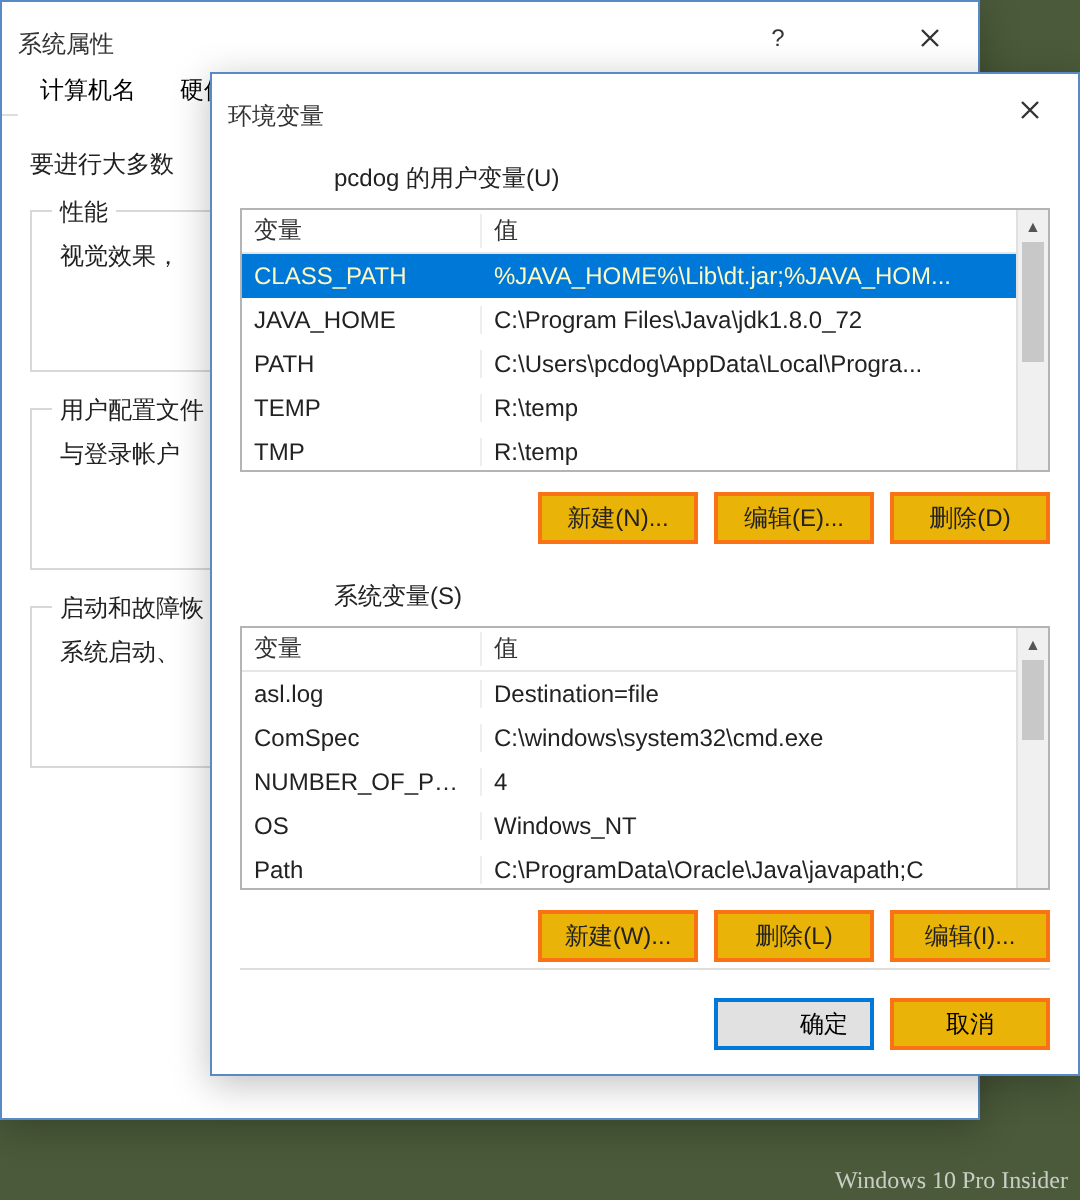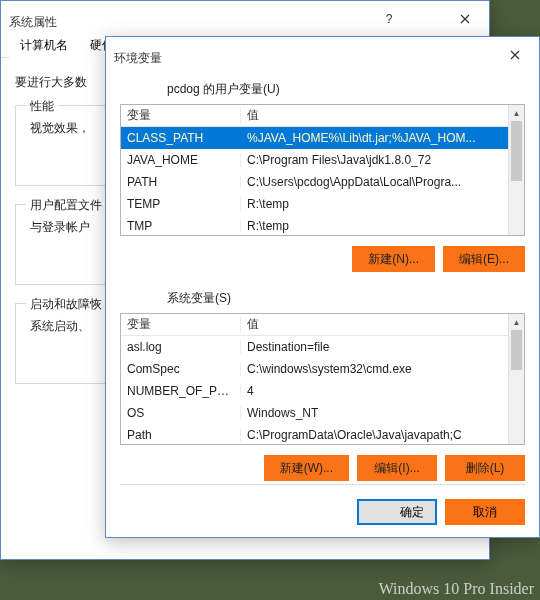--- a/index.html
+++ b/index.html
@@ -30,27 +30,27 @@
   .col1 { width: 120px; padding: 0 6px; overflow: hidden; white-space: nowrap; text-overflow: ellipsis; border-right: 1px solid #eee; }
   .col2 { flex: 1; padding: 0 6px; overflow: hidden; white-space: nowrap; text-overflow: ellipsis; }
   .list-row.sel { background: #0078d7; color: #fef9c3; }
   .list-row.sel .col1 { border-right-color: transparent; }
   .list-rows { position: absolute; top: 22px; left: 0; right: 16px; bottom: 0; overflow: hidden; }
   .scrollbar { position: absolute; right: 0; top: 0; bottom: 0; width: 16px; background: #f0f0f0; border-left: 1px solid #e0e0e0; }
   .sb-btn { height: 16px; display: flex; align-items: center; justify-content: center; font-size: 8px; color: #555; }
   .sb-thumb { background: #c8c8c8; margin: 0 2px; }
   
   .btn-row { display: flex; justify-content: flex-end; gap: 8px; margin: 10px 0 18px; }
-  .btn { min-width: 80px; height: 26px; background: #f97316; border: 6px solid #f97316; font-size: 12px; display: flex; align-items: center; justify-content: center; padding: 0 10px; }
+  .btn { min-width: 80px; height: 26px; background: #eab308; border: 2px solid #f97316; font-size: 12px; display: flex; align-items: center; justify-content: center; padding: 0 10px; }
   .btn.primary { border: 2px solid #0078d7; background: #e1e1e1; padding-left: 40px; }
   
   .bottom-row { position: absolute; right: 14px; bottom: 12px; display: flex; gap: 8px; }
   .sep-line { border-top: 1px solid #ddd; margin: 0 0 4px; position: absolute; left: 14px; right: 14px; bottom: 48px; }
   
-  .watermark { position: absolute; right: 6px; bottom: 2px; color: rgba(255,255,255,.7); font-size: 16px; font-family: "Segoe UI"; }
+  .watermark { position: absolute; right: 6px; bottom: 2px; color: rgba(255,255,255,.7); font-size: 12px; font-family: "Segoe UI"; }
 </style>
 </head>
 <body>
 
 <div class="win win-main">
   <div class="titlebar">
     <span class="title">系统属性</span>
     <span class="help">?</span>
     <span class="close">
       <svg viewBox="0 0 10 10">
@@ -122,20 +122,21 @@
         </div>
       </div>
       <div class="scrollbar">
         <div class="sb-btn">▲</div>
         <div class="sb-thumb" style="height:60px"></div>
       </div>
     </div>
     <div class="btn-row">
       <div class="btn">新建(N)...</div>
       <div class="btn">编辑(E)...</div>
+      <div class="btn">删除(D)</div>
     </div>
 
     <div class="section-label">系统变量(S)</div>
     <div class="listbox">
       <div class="list-head">
         <div class="col1">变量</div>
         <div class="col2">值</div>
       </div>
       <div class="list-rows">
         <div class="list-row">
@@ -159,22 +160,22 @@
           <div class="col2">C:\ProgramData\Oracle\Java\javapath;C</div>
         </div>
       </div>
       <div class="scrollbar">
         <div class="sb-btn">▲</div>
         <div class="sb-thumb" style="height:40px"></div>
       </div>
     </div>
     <div class="btn-row">
       <div class="btn">新建(W)...</div>
+      <div class="btn">删除(L)</div>
       <div class="btn">编辑(I)...</div>
-      <div class="btn">删除(L)</div>
     </div>
   </div>
 
   <div class="sep-line"></div>
   <div class="bottom-row">
     <div class="btn primary">确定</div>
     <div class="btn">取消</div>
   </div>
 </div>
 

